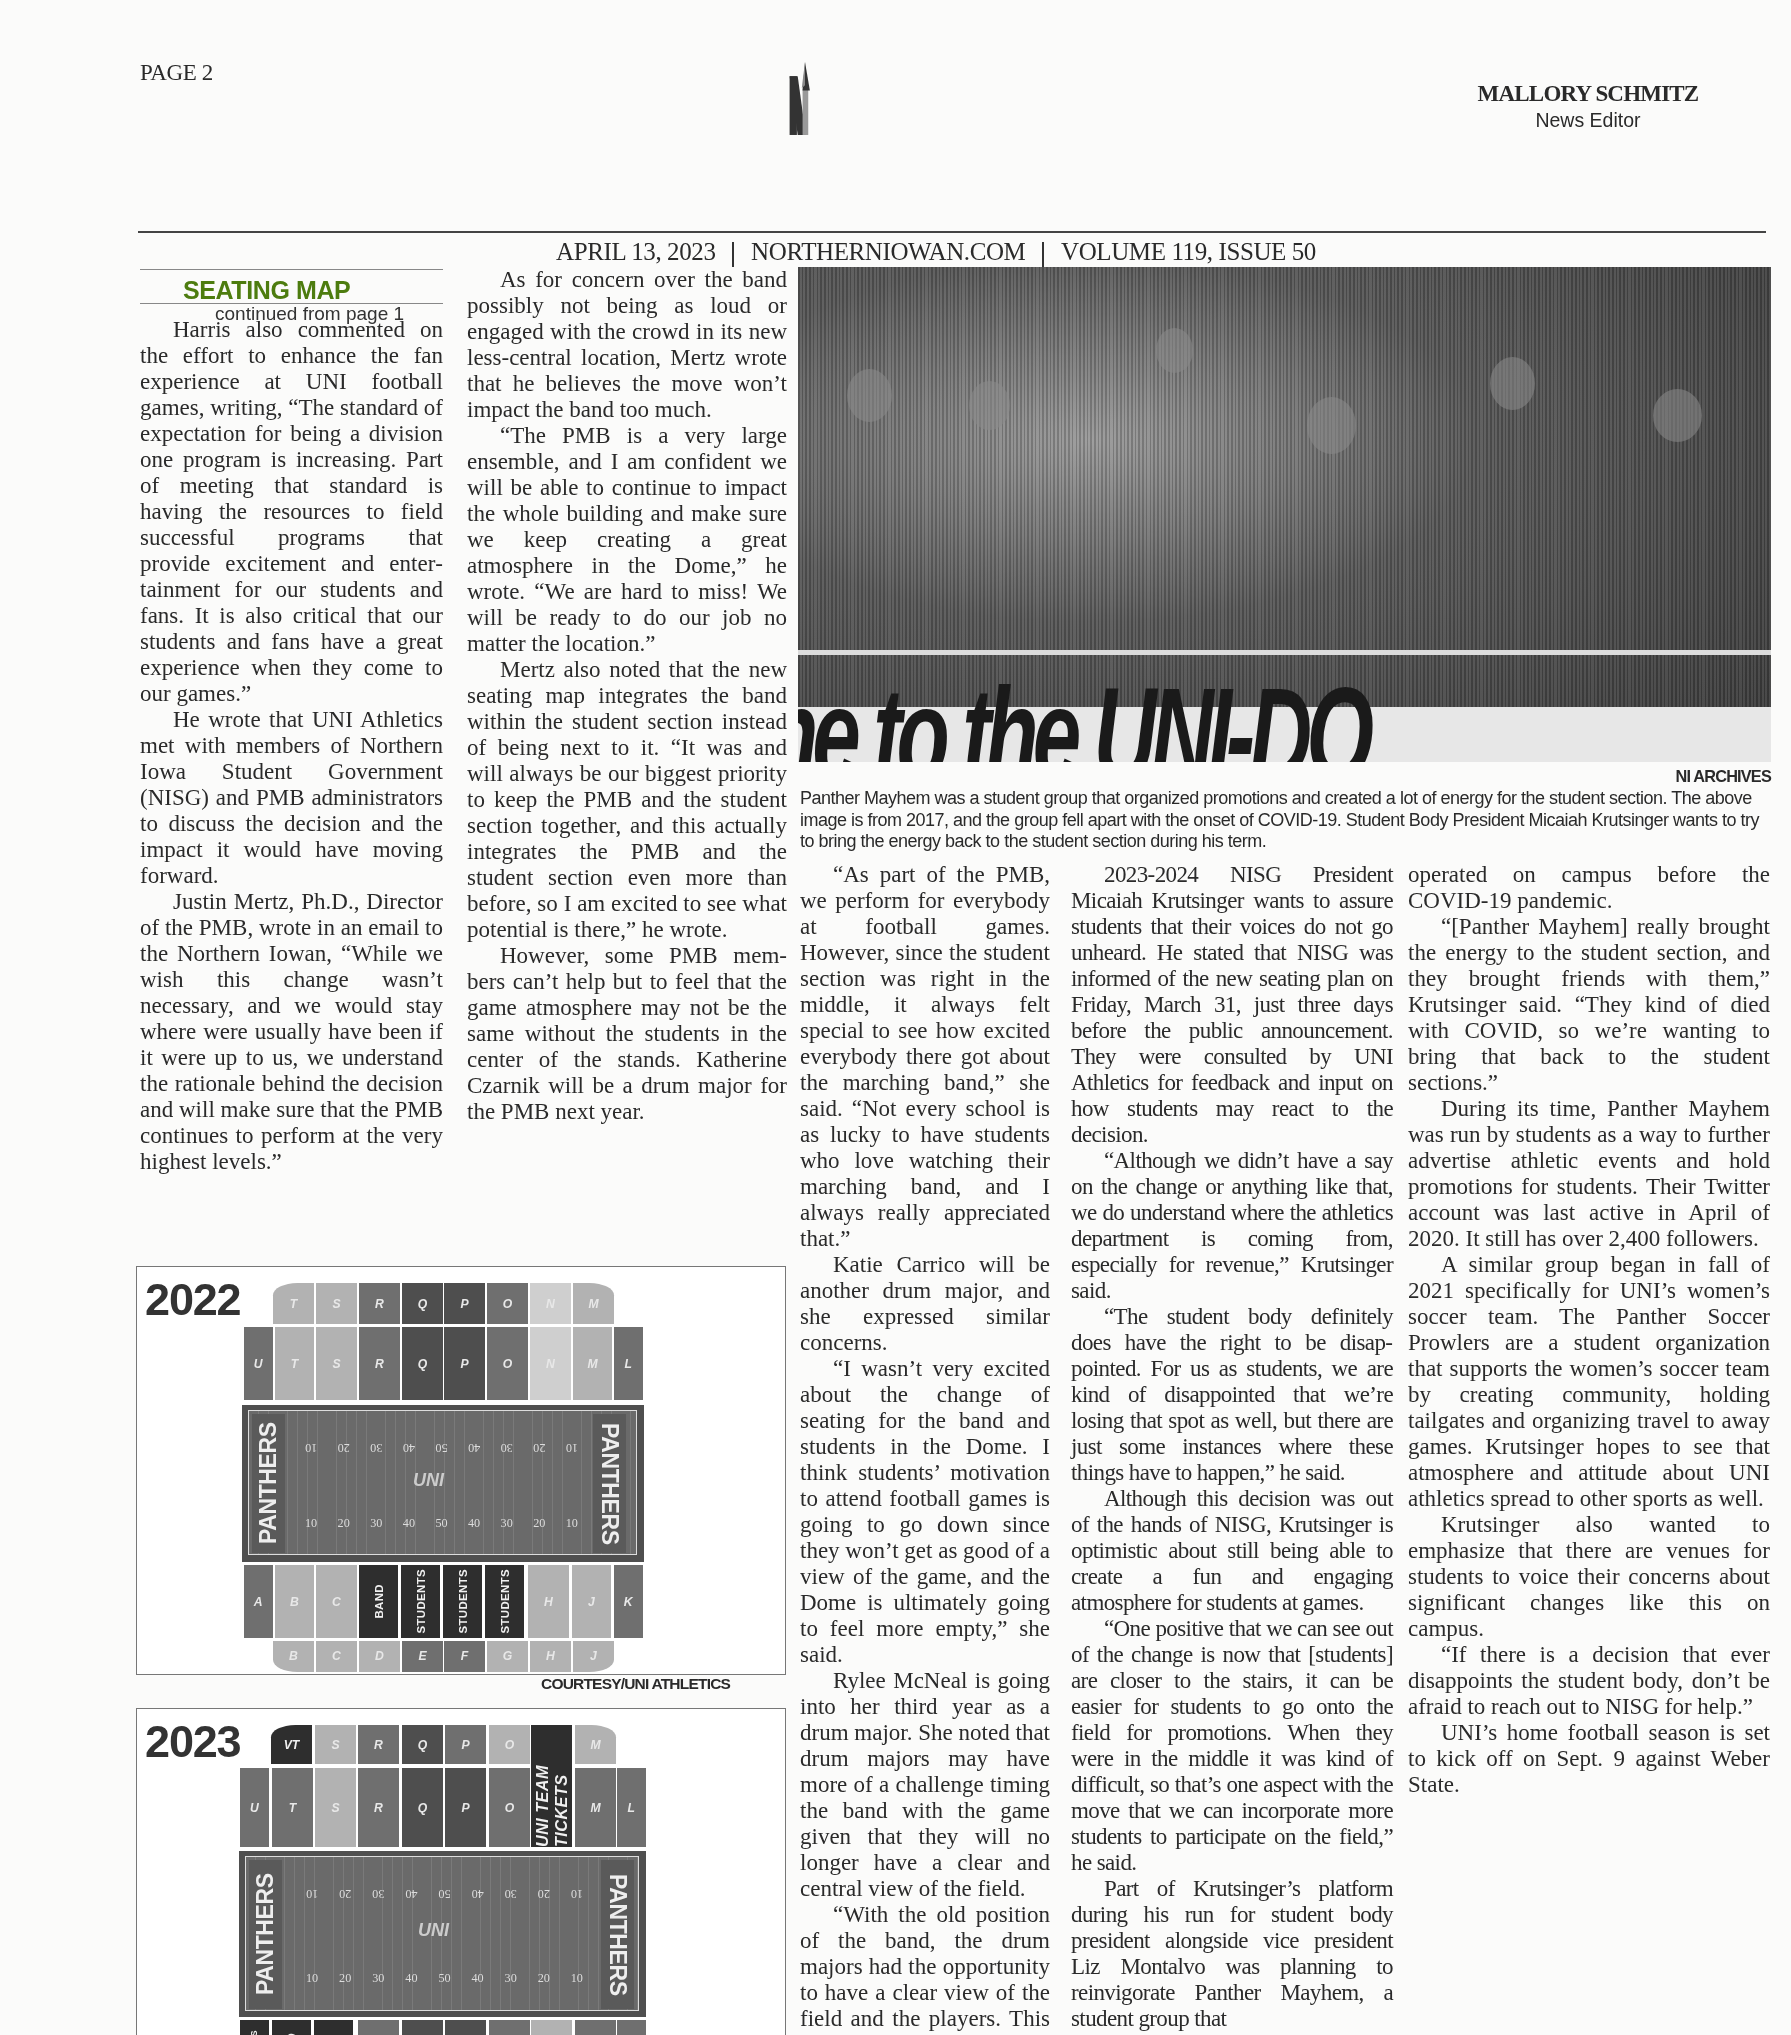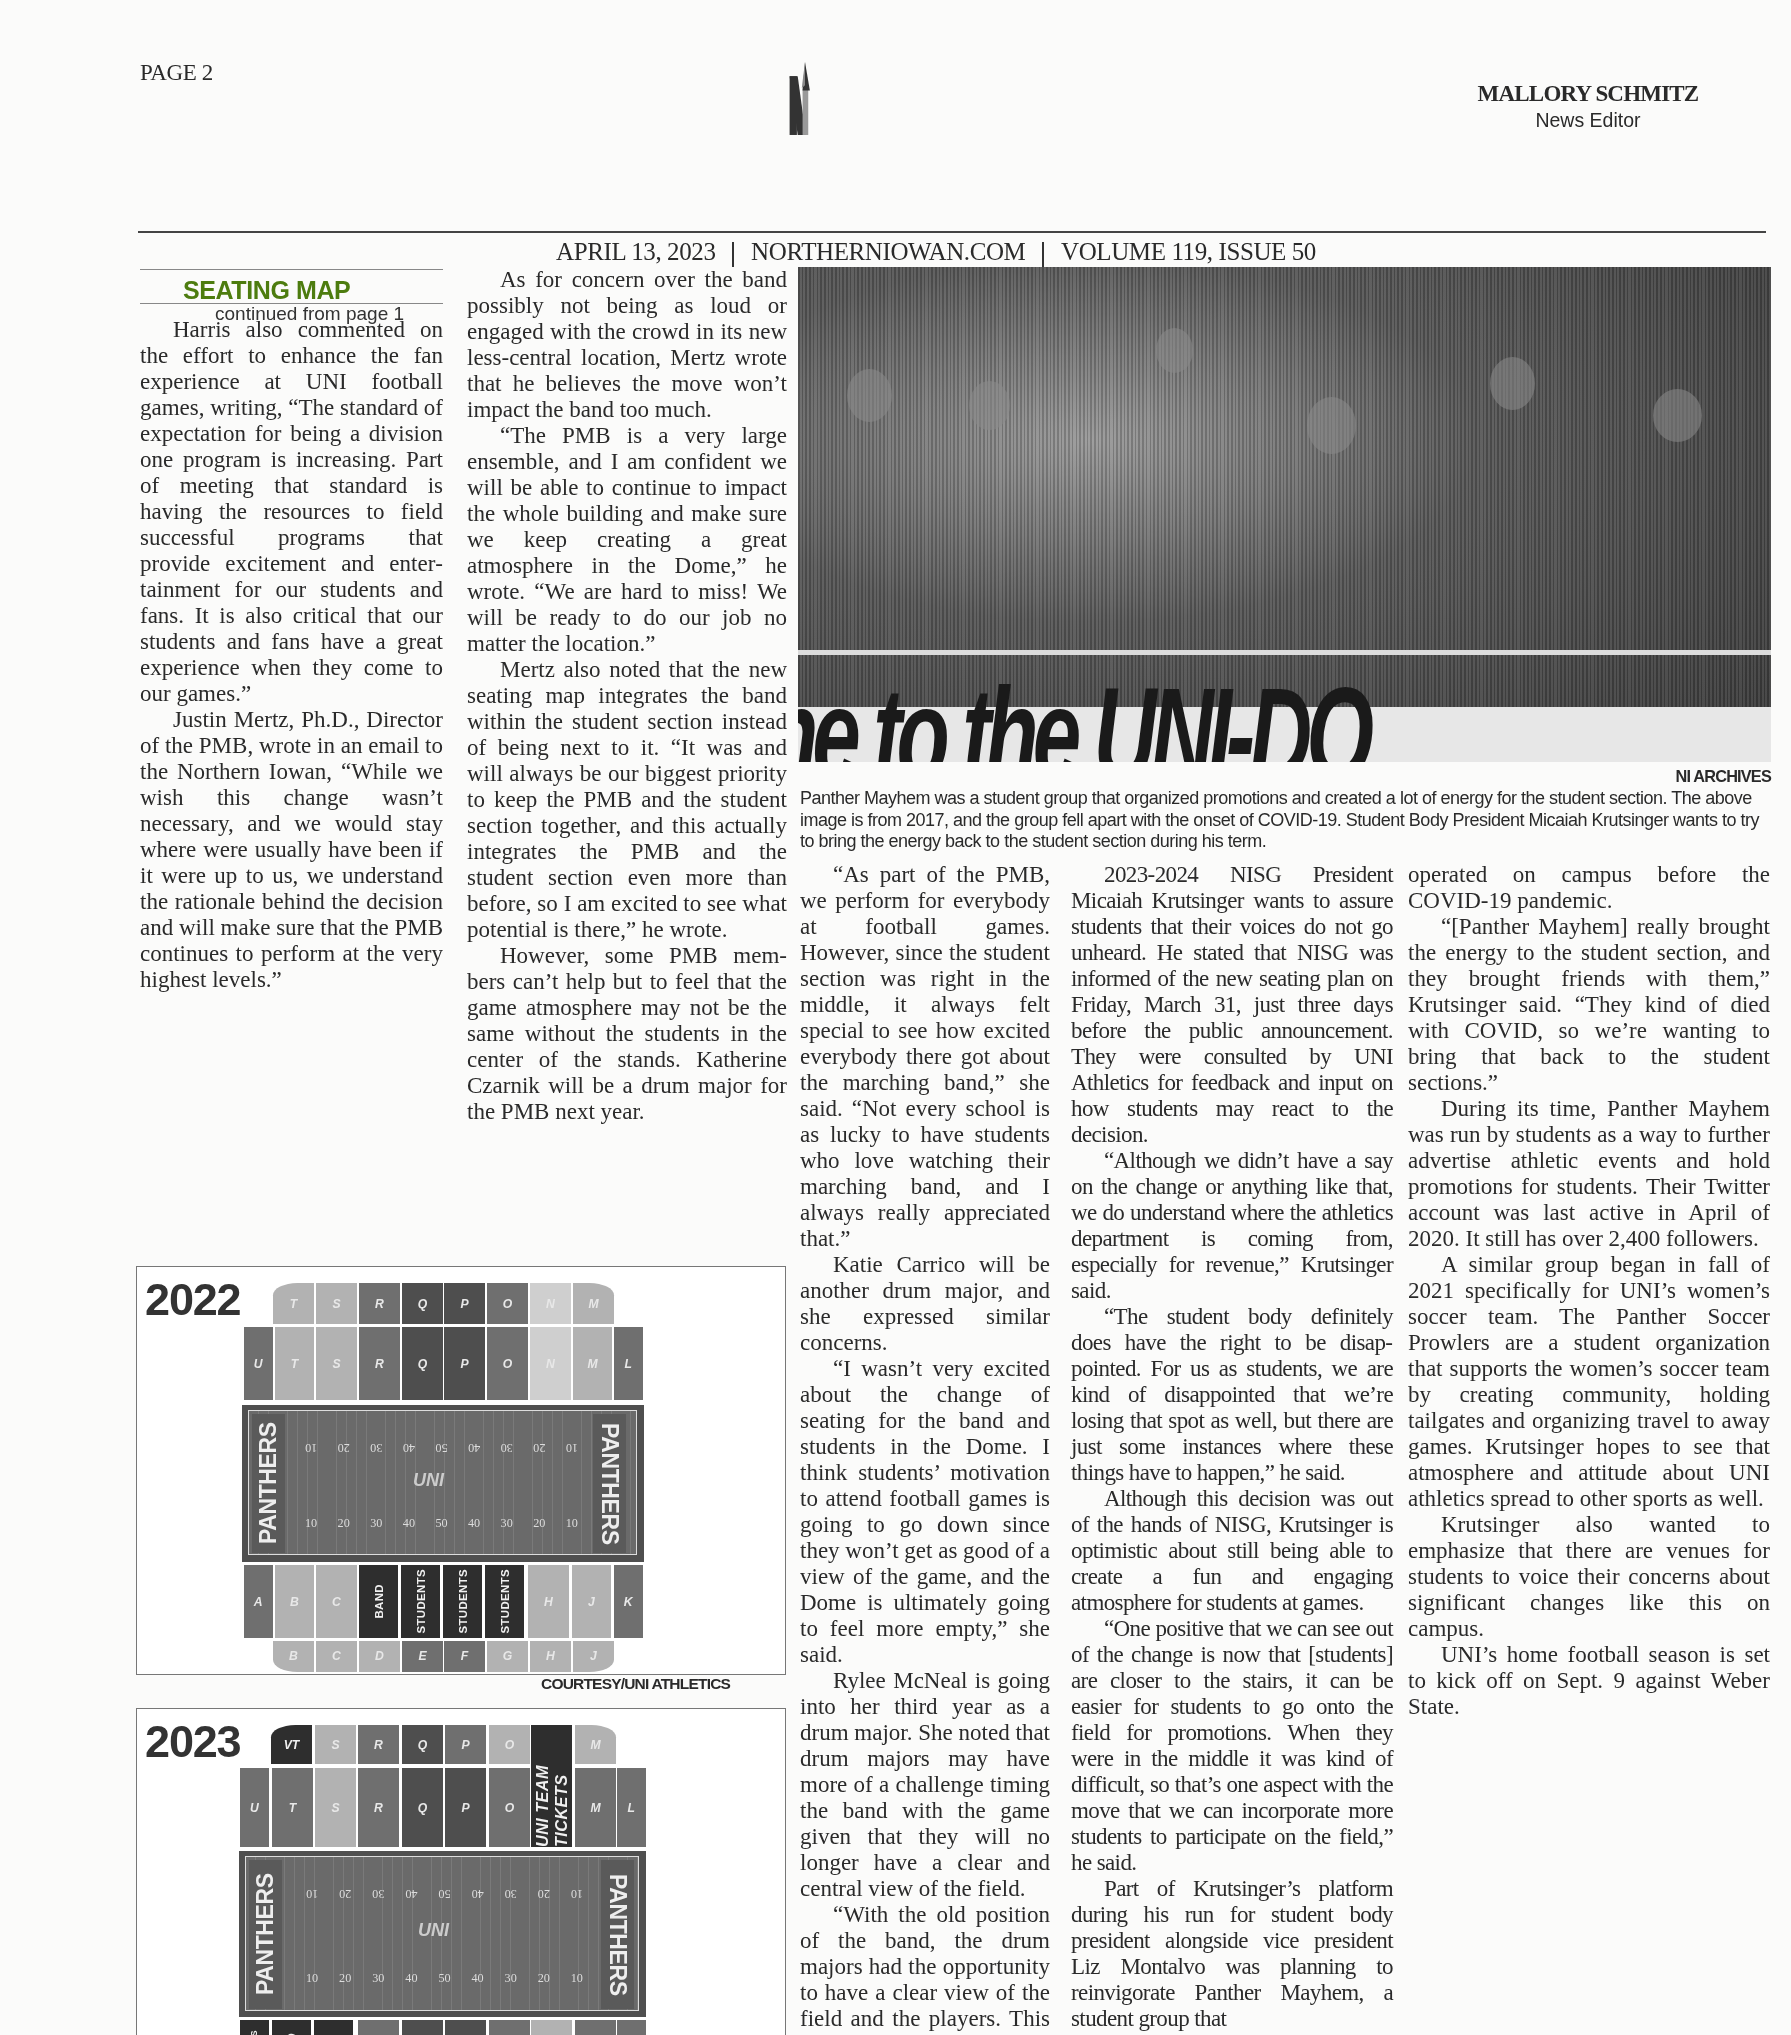--- a/index.html
+++ b/index.html
@@ -105,20 +105,21 @@
 
 <div class="abs" id="kicker-rule1"></div>
 <div class="abs" id="kicker">
   <div id="kicker-title">SEATING MAP</div>
   <div id="kicker-sub">continued from page 1</div>
 </div>
 <div class="abs" id="kicker-rule2"></div>
 
 <div class="abs col" id="col1">
   <p>Harris also commented on the effort to enhance the fan experience at UNI football games, writing, “The standard of expectation for being a divi­sion one program is increas­ing. Part of meeting that stan­dard is having the resources to field successful programs that provide excitement and enter­tainment for our students and fans. It is also critical that our students and fans have a great experience when they come to our games.”</p>
+  <p>He wrote that UNI Athletics met with members of Northern Iowa Student Government (NISG) and PMB administra­tors to discuss the decision and the impact it would have mov­ing forward.</p>
   <p>Justin Mertz, Ph.D., Director of the PMB, wrote in an email to the Northern Iowan, “While we wish this change wasn’t necessary, and we would stay where were usually have been if it were up to us, we understand the rationale behind the deci­sion and will make sure that the PMB continues to perform at the very highest levels.”</p>
 </div>
 
 <div class="abs col" id="col2">
   <p>As for concern over the band possibly not being as loud or engaged with the crowd in its new less-central location, Mertz wrote that he believes the move won’t impact the band too much.</p>
   <p>“The PMB is a very large ensemble, and I am confident we will be able to continue to impact the whole building and make sure we keep creating a great atmosphere in the Dome,” he wrote. “We are hard to miss! We will be ready to do our job no matter the location.”</p>
   <p>Mertz also noted that the new seating map integrates the band within the student section instead of being next to it. “It was and will always be our big­gest priority to keep the PMB and the student section together, and this actually integrates the PMB and the student section even more than before, so I am excited to see what potential is there,” he wrote.</p>
   <p>However, some PMB mem­bers can’t help but to feel that the game atmosphere may not be the same without the stu­dents in the center of the stands. Katherine Czarnik will be a drum major for the PMB next year.</p>
 </div>
 
@@ -153,20 +154,21 @@
   <p>“One positive that we can see out of the change is now that [students] are closer to the stairs, it can be easier for stu­dents to go onto the field for promotions. When they were in the middle it was kind of diffi­cult, so that’s one aspect with the move that we can incorpo­rate more students to participate on the field,” he said.</p>
   <p>Part of Krutsinger’s platform during his run for student body president alongside vice pres­ident Liz Montalvo was plan­ning to reinvigorate Panther Mayhem, a student group that</p>
 </div>
 
 <div class="abs col" id="col5">
   <p style="text-indent:0">operated on campus before the COVID-19 pandemic.</p>
   <p>“[Panther Mayhem] really brought the energy to the stu­dent section, and they brought friends with them,” Krutsinger said. “They kind of died with COVID, so we’re wanting to bring that back to the student sections.”</p>
   <p>During its time, Panther Mayhem was run by students as a way to further advertise athletic events and hold promo­tions for students. Their Twitter account was last active in April of 2020. It still has over 2,400 followers.</p>
   <p>A similar group began in fall of 2021 specifically for UNI’s women’s soccer team. The Panther Soccer Prowlers are a student organization that sup­ports the women’s soccer team by creating community, holding tailgates and organizing trav­el to away games. Krutsinger hopes to see that atmosphere and attitude about UNI athletics spread to other sports as well.</p>
   <p>Krutsinger also wanted to emphasize that there are venues for students to voice their con­cerns about significant changes like this on campus.</p>
+  <p>“If there is a decision that ever disappoints the student body, don’t be afraid to reach out to NISG for help.”</p>
   <p>UNI’s home football season is set to kick off on Sept. 9 against Weber State.</p>
 </div>
 
 <div class="abs map-frame" id="map2022">
   <div class="map-year">2022</div>
 
   <div class="sec lt" style="left:136px;top:16.3px;width:41px;height:41px;border-top-left-radius:24.4px 12.2px;">T</div>
   <div class="sec lt" style="left:179px;top:16.3px;width:41px;height:41px;">S</div>
   <div class="sec md" style="left:222px;top:16.3px;width:41px;height:41px;">R</div>
   <div class="sec dk" style="left:265px;top:16.3px;width:41px;height:41px;">Q</div>

